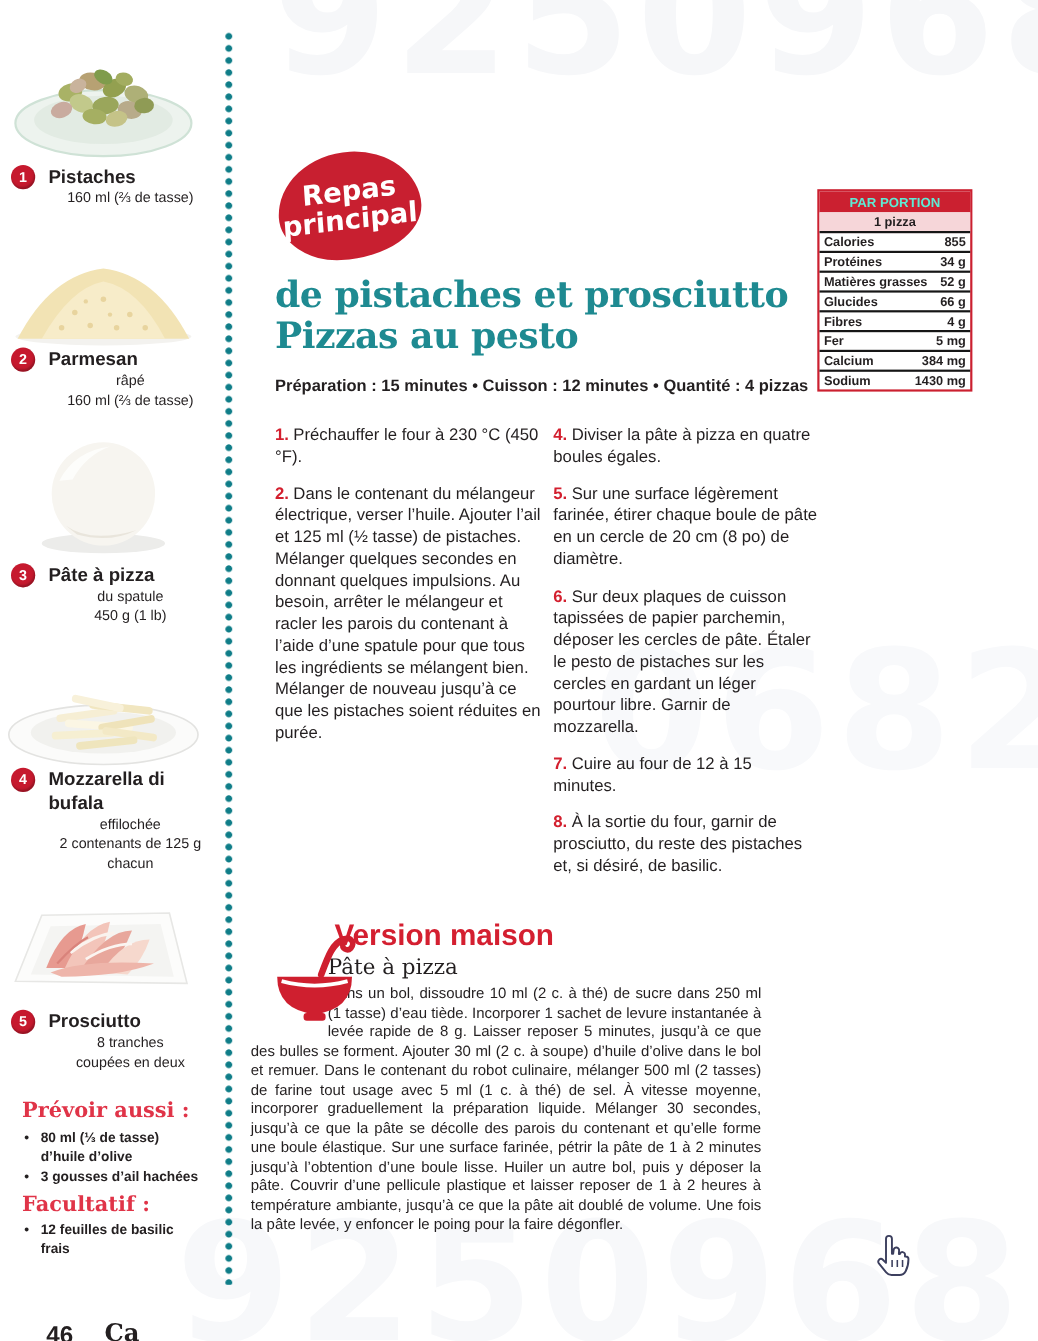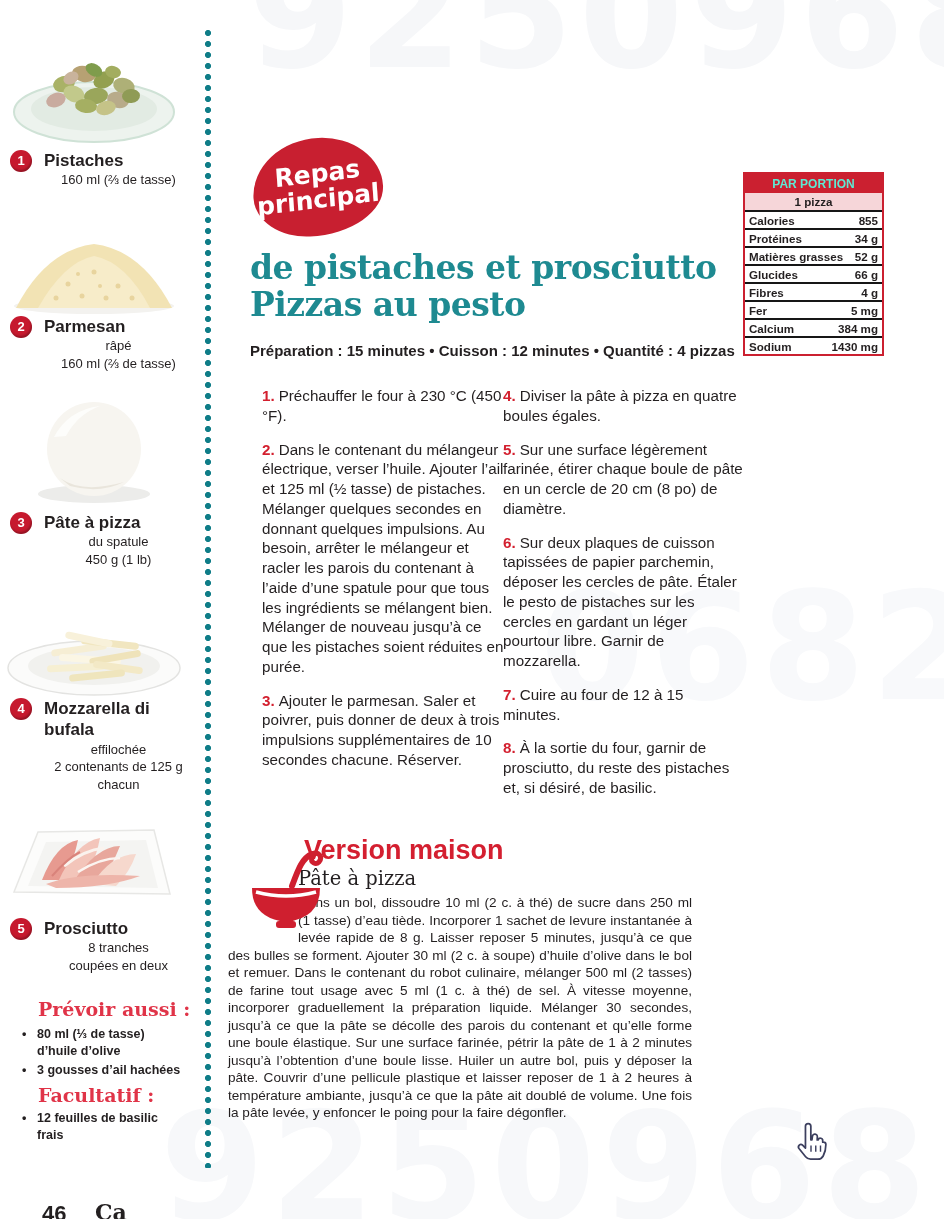--- a/index.html
+++ b/index.html
@@ -15,38 +15,38 @@
         background-size:8px 11px;background-repeat:repeat-y;}
   
   .ing-label{position:absolute;left:8px;width:185px;z-index:2;}
   .ing-num{position:absolute;left:2px;top:0;width:22px;height:22px;border-radius:50%;
            background:#c6192e;color:#fff;font-weight:700;font-size:13px;line-height:22px;
            text-align:center;box-shadow:inset -1px -2px 2px rgba(0,0,0,.25);}
   .ing-text{margin-left:36px;}
   .ing-name{font-weight:700;font-size:17px;line-height:1.25;}
   .ing-detail{font-weight:400;font-size:13px;line-height:1.35;text-align:center;}
   .side-head{position:absolute;left:20px;font-family:"DejaVu Serif",serif;font-weight:700;
-             font-size:19px;color:#e03448;z-index:2;margin-left:18px;}
+             font-size:19px;color:#e03448;z-index:2;}
   .side-bullet{position:absolute;left:22px;width:165px;font-weight:600;font-size:12.5px;
                line-height:1.35;z-index:2;}
   .side-bullet .b{position:absolute;left:0;top:0;}
   .side-bullet .t{display:block;margin-left:15px;}
   
   .badge{position:absolute;left:253px;top:138px;width:130px;height:98px;background:#c81f30;
          border-radius:52% 48% 58% 42% / 58% 52% 48% 42%;transform:rotate(-3deg);z-index:2;
          display:flex;flex-direction:column;align-items:center;justify-content:center;}
   .badge span{color:#fff;font-weight:700;font-size:25px;line-height:1.04;
               transform:rotate(-4deg) skewX(-3deg);font-family:"DejaVu Sans",sans-serif;}
   
   .title{position:absolute;left:250px;top:250px;z-index:2;font-family:"DejaVu Serif",serif;
          font-weight:700;font-size:33px;line-height:1.12;color:#1e8a91;letter-spacing:-.5px;}
   .meta{position:absolute;left:250px;top:342px;z-index:2;font-weight:700;font-size:15px;}
   
   .col{position:absolute;top:386px;z-index:2;font-size:15.2px;line-height:1.3;}
-  .col1{left:250px;width:249px;margin-left:12px;}
+  .col1{left:250px;width:249px;}
   .col2{left:503px;width:242px;}
   .step{margin:0 0 14px 0;}
   .stepnum{color:#d31f2e;font-weight:700;margin-right:4px;}
   
   .ntable{position:absolute;left:743px;top:172px;width:137px;z-index:2;border:2.5px solid #cb2030;
           background:#fff;font-size:11.6px;font-weight:700;}
   .nhead{background:#cb2030;color:#5eead4;text-align:center;padding:3px 0 2px;font-size:12px;}
   .nportion{background:#f6d6d9;text-align:center;padding:2px 0;border-bottom:2px solid #161616;}
   .nrow{display:flex;justify-content:space-between;padding:1.5px 4px;border-bottom:2px solid #161616;}
   .nrow:last-child{border-bottom:none;}
@@ -227,21 +227,20 @@
   <div class="title">
     <div>de pistaches et prosciutto</div>
     <div>Pizzas au pesto</div>
   </div>
 
   <div class="meta">Préparation : 15 minutes • Cuisson : 12 minutes • Quantité : 4 pizzas</div>
 
   <div class="col col1">
     <p class="step"><span class="stepnum">1.</span><span>Préchauffer le four à 230 °C (450 °F).</span></p>
     <p class="step"><span class="stepnum">2.</span><span>Dans le contenant du mélangeur électrique, verser l’huile. Ajouter l’ail et 125 ml (½ tasse) de pistaches. Mélanger quelques secondes en donnant quelques impulsions. Au besoin, arrêter le mélangeur et racler les parois du contenant à l’aide d’une spatule pour que tous les ingrédients se mélangent bien. Mélanger de nouveau jusqu’à ce que les pistaches soient réduites en purée.</span></p>
-    <p class="step"><span class="stepnum">3.</span><span>Ajouter le parmesan. Saler et poivrer, puis donner de deux à trois impulsions supplémentaires de 10 secondes chacune. Réserver.</span></p>
   </div>
 
   <div class="col col2">
     <p class="step"><span class="stepnum">4.</span><span>Diviser la pâte à pizza en quatre boules égales.</span></p>
     <p class="step"><span class="stepnum">5.</span><span>Sur une surface légèrement farinée, étirer chaque boule de pâte en un cercle de 20 cm (8 po) de diamètre.</span></p>
     <p class="step"><span class="stepnum">6.</span><span>Sur deux plaques de cuisson tapissées de papier parchemin, déposer les cercles de pâte. Étaler le pesto de pistaches sur les cercles en gardant un léger pourtour libre. Garnir de mozzarella.</span></p>
     <p class="step"><span class="stepnum">7.</span><span>Cuire au four de 12 à 15 minutes.</span></p>
     <p class="step"><span class="stepnum">8.</span><span>À la sortie du four, garnir de prosciutto, du reste des pistaches et, si désiré, de basilic.</span></p>
   </div>
 

